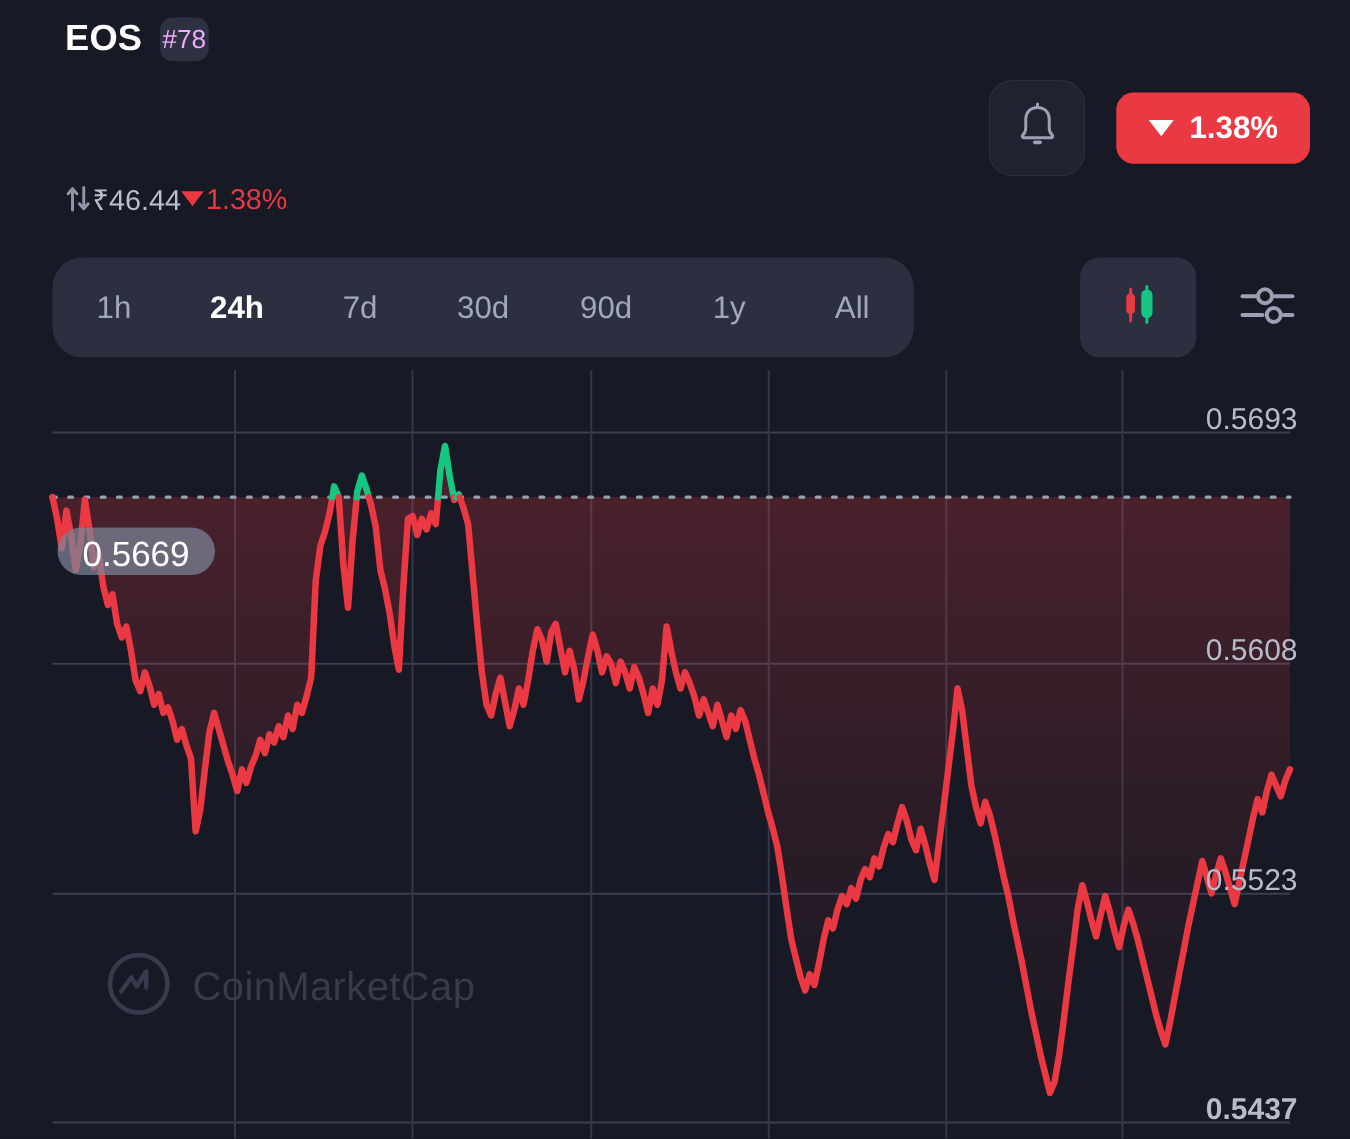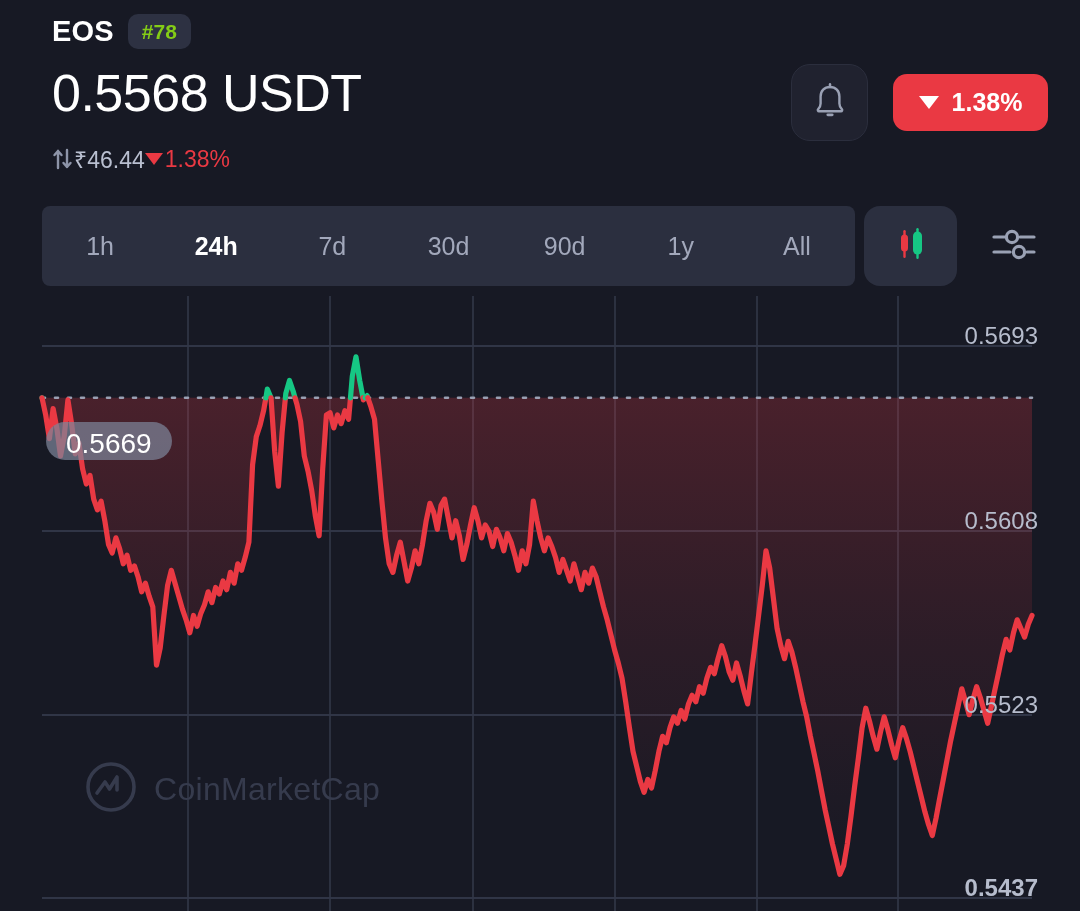--- a/index.html
+++ b/index.html
@@ -9,22 +9,22 @@
     font-family:"Liberation Sans", sans-serif;
     overflow:hidden;
   }
   #app { position:relative; width:1080px; height:911px; background:#171924; }
 
   
   .header { position:absolute; left:10px; top:0; width:1080px; height:190px; }
   .sym-row { position:absolute; left:42px; top:14px; display:flex; align-items:center; gap:14px; }
   .sym-name { font-size:29px; font-weight:700; color:#ffffff; letter-spacing:0.2px; }
   .rank-badge {
-    background:#2d3142; color:#84cc16; font-size:21px; font-weight:700;
-    padding:7px 14px; border-radius:10px; line-height:1;
+    background:#2d3142; color:#f0abfc; font-size:21px; font-weight:400;
+    padding:7px 2px; border-radius:10px; line-height:1;
   }
   .price-row { position:absolute; left:42px; top:66px; }
   .price-main { font-size:52px; font-weight:500; color:#ffffff; line-height:1.05; letter-spacing:-0.5px; }
   .sub-row { position:absolute; left:42px; top:143px; display:flex; align-items:center; }
   .swap-icon { display:inline-block; width:22px; height:24px; }
   .fiat-price { font-size:23px; font-weight:500; color:#b9bfd0; }
   .tri-down {
     width:0; height:0; border-left:9px solid transparent; border-right:9px solid transparent;
     border-top:12px solid #ea3943; display:inline-block; margin-right:2px;
   }
@@ -38,22 +38,22 @@
   .pct-badge {
     position:absolute; left:883px; top:74px; width:155px; height:57px;
     background:#ea3943; border-radius:14px;
     display:flex; align-items:center; justify-content:center; gap:11px; cursor:pointer;
   }
   .pct-badge .tri { border-top-color:#ffffff; border-left-width:10px; border-right-width:10px; border-top-width:13px; }
   .pct-badge-text { font-size:25px; font-weight:600; color:#ffffff; }
 
   
   .range-bar {
-    position:absolute; left:42px; top:206px; width:813px; height:80px;
-    background:#2b2f3f; border-radius:8px; display:flex; align-items:center;
+    position:absolute; left:42px; top:206px; width:689px; height:80px;
+    background:#2b2f3f; border-radius:24px; display:flex; align-items:center;
   }
   .range-tab {
     flex:1; text-align:center; font-size:25px; font-weight:500;
     color:#a2a8bb; cursor:pointer; line-height:1;
   }
   .range-tab.active { color:#ffffff; font-weight:700; }
   .tab-pill {
     position:absolute; left:163px; top:216px; width:111px; height:60px;
     background:#15171f; border-radius:13px; pointer-events:none;
   }
@@ -91,23 +91,20 @@
 
 <div id="app">
 
   <div class="header">
 
     <div class="sym-row">
       <span class="sym-name">EOS</span>
       <span class="rank-badge">#78</span>
     </div>
 
-    <div class="price-row">
-      <div class="price-main">0.5568 USDT</div>
-    </div>
 
     <div class="sub-row">
       <span class="swap-icon">
         <svg width="22" height="24" viewBox="0 0 22 24">
           <path d="M6 21 L6 4 M6 4 L2.5 8 M6 4 L9.5 8" stroke="#8d94a8" stroke-width="2.4" fill="none" stroke-linecap="round" stroke-linejoin="round"></path>
           <path d="M15 3 L15 20 M15 20 L11.5 16 M15 20 L18.5 16" stroke="#8d94a8" stroke-width="2.4" fill="none" stroke-linecap="round" stroke-linejoin="round"></path>
         </svg>
       </span>
       <span class="fiat-price">₹46.44</span>
       <span class="tri-down"></span>

